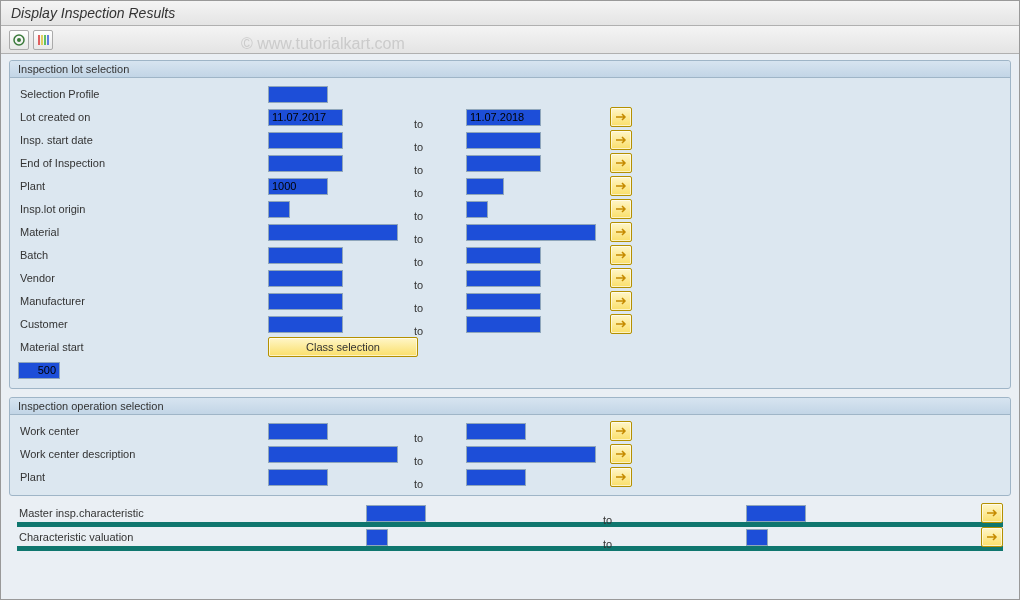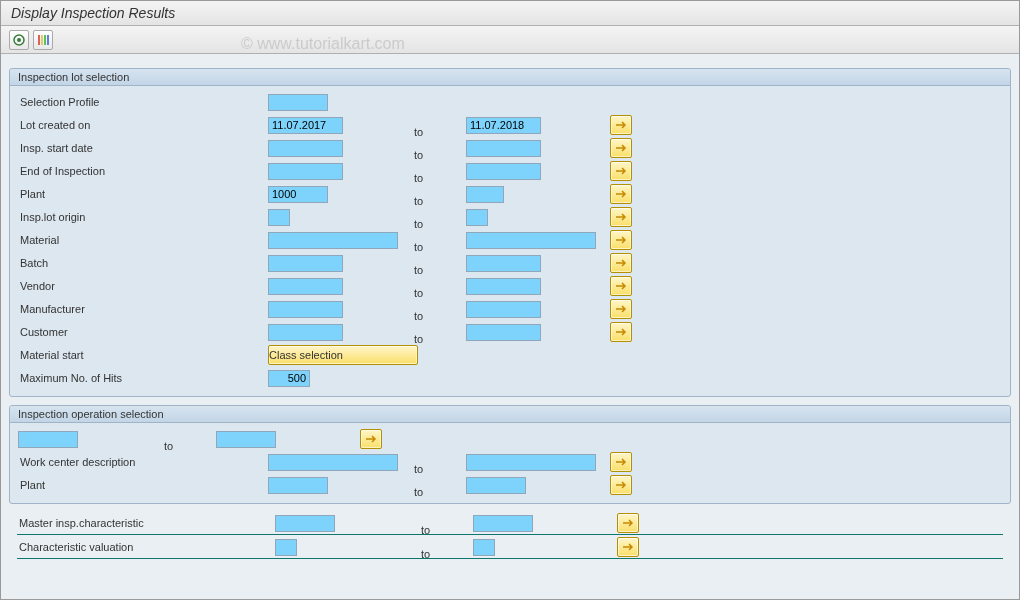--- a/index.html
+++ b/index.html
@@ -42,21 +42,21 @@
     height: 20px;
     border: 1px solid #aaa;
     border-radius: 2px;
     background: linear-gradient(#fff,#e8e8e8);
     display: inline-flex;
     align-items: center;
     justify-content: center;
     cursor: pointer;
   }
   .content {
-    padding: 14px 8px;
+    padding: 6px 8px;
     background: #eaeff4;
     height: calc(100% - 52px);
     overflow: hidden;
   }
   .group {
     border: 1px solid #9fb5c7;
     border-radius: 3px;
     margin-bottom: 8px;
     background: #dce7f0;
   }
@@ -77,21 +77,21 @@
     height: 22px;
     margin: 1px 0;
   }
   .lbl {
     width: 250px;
     padding-left: 2px;
     color: #333;
   }
   .field, .field-sm, .field-xs, .field-md, .field-lg {
     border: 1px solid #8fa6bb;
-    background: #7dd3fc;
+    background: #1d4ed8;
     height: 17px;
     padding: 0 3px;
     font-size: 11px;
     font-family: inherit;
   }
   .field-xs { width: 22px; }
   .field-sm { width: 60px; }
   .field-md { width: 75px; }
   .field    { width: 75px; }
   .field-lg { width: 130px; }
@@ -120,29 +120,31 @@
   }
   .multi-btn svg { display:block; }
   .class-btn {
     height: 20px;
     width: 150px;
     border: 1px solid #b49000;
     border-radius: 2px;
     background: linear-gradient(#fff6c8, #fadf6a);
     cursor: pointer;
     font-size: 11px;
+    text-align: center;
     line-height: 18px;
     box-shadow: inset 0 0 0 1px rgba(255,255,255,0.6);
   }
   .flat-rows {
     padding: 0 8px;
   }
   .flat-rows .row {
-    border-bottom: 1px solid #0f766e;
+    border-bottom: 5px solid #0f766e;
     height: 23px;
+    justify-content: space-between;
   }
   .watermark {
     position: absolute;
     top: 34px;
     left: 240px;
     color: rgba(200,200,200,0.9);
     font-size: 16px;
     pointer-events: none;
     z-index: 10;
   }
@@ -344,34 +346,34 @@
               </svg>
             </div>
         </div>
 
         <div class="row">
           <div class="lbl">Material start</div>
           <div class="class-btn">Class selection</div>
         </div>
 
         <div class="row">
-          <div class="lbl">Maximum No. of Hits</div>
           <div class="col-from">
               <input class="field field-num" value="500" style="">
             </div>
         </div>
 
       </div>
     </div>
 
     <div class="group">
       <div class="group-title">Inspection operation selection</div>
       <div class="group-body">
 
         <div class="row">
+          <div class="lbl">Work center</div>
           <div class="col-from">
               <input class="field-sm" value="" style="">
             </div>
           <div class="to">to</div>
           <div class="col-to">
               <input class="field-sm" value="" style="">
             </div>
           <div class="multi-btn">
               <svg width="12" height="10">
                 <path d="M1 5 L10 5 M7 2 L10 5 L7 8" stroke="#c58a00" stroke-width="1.5" fill="none"></path>

